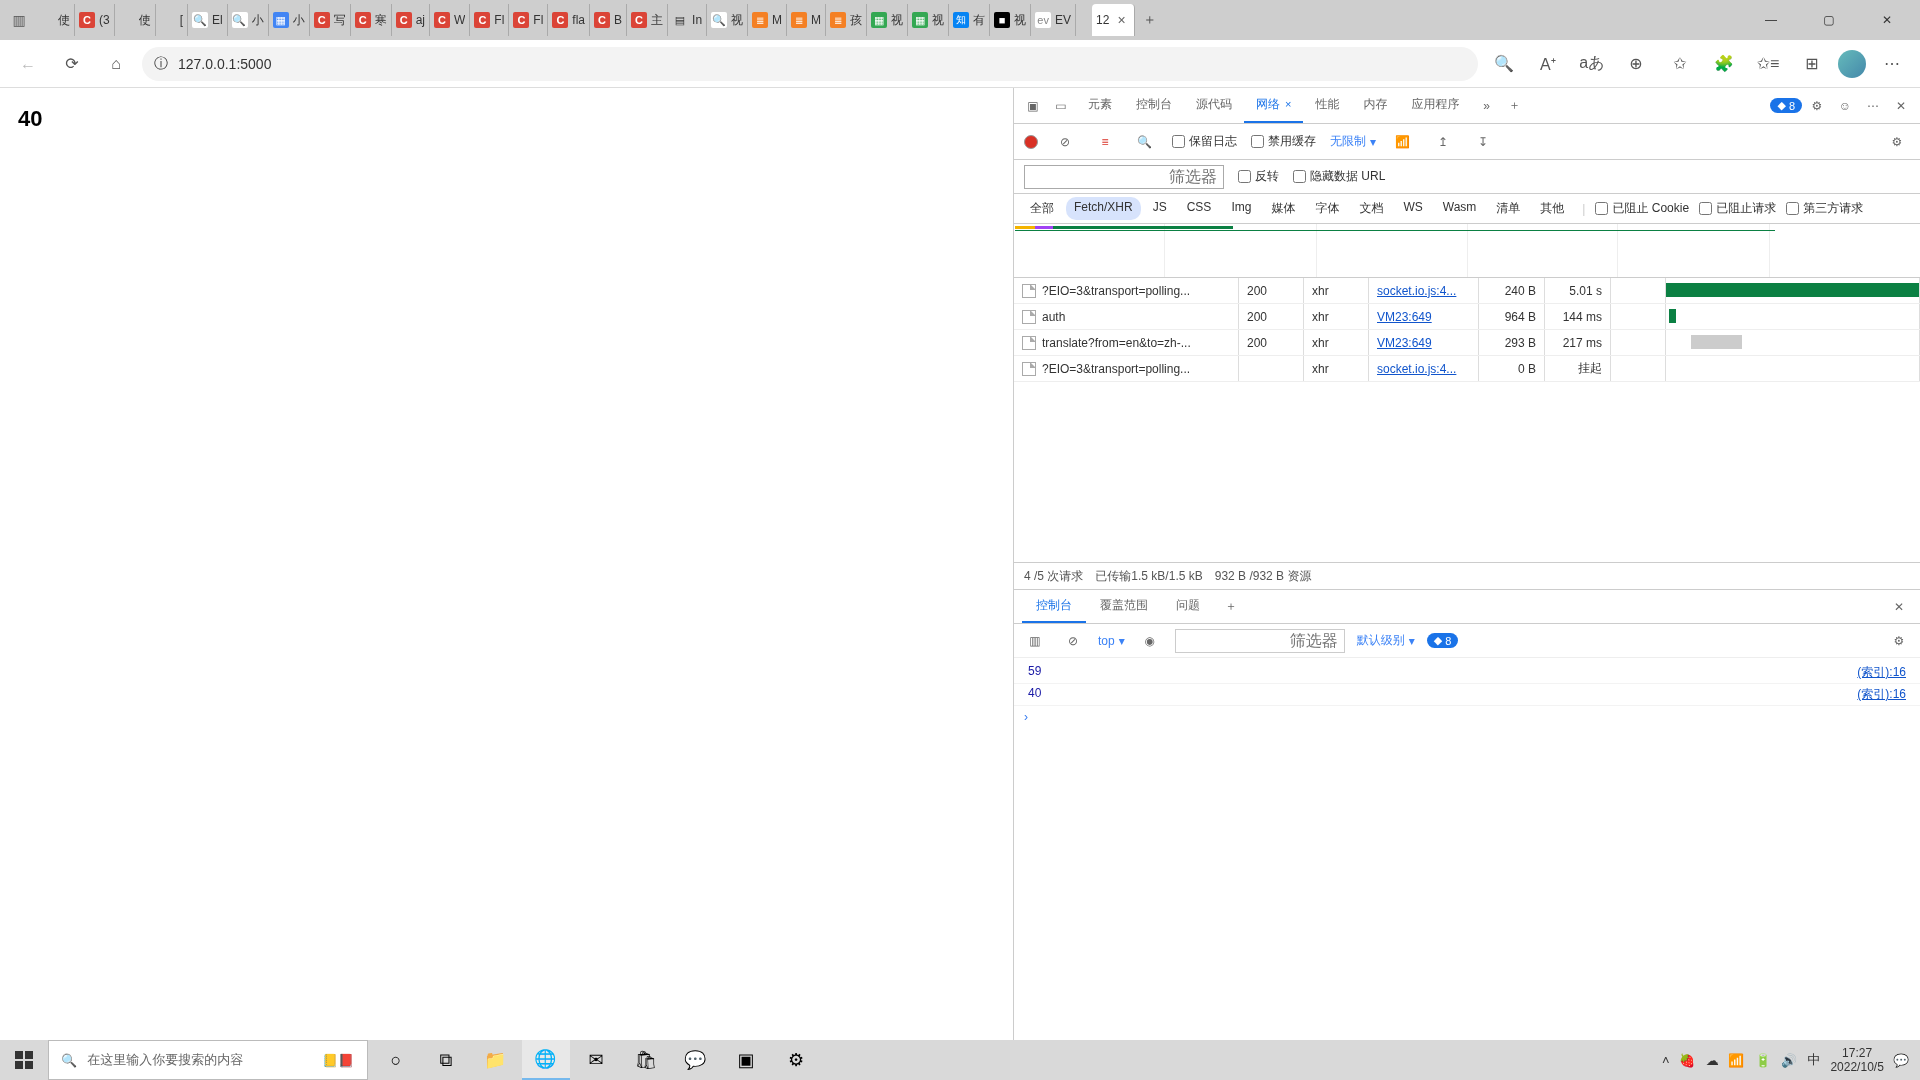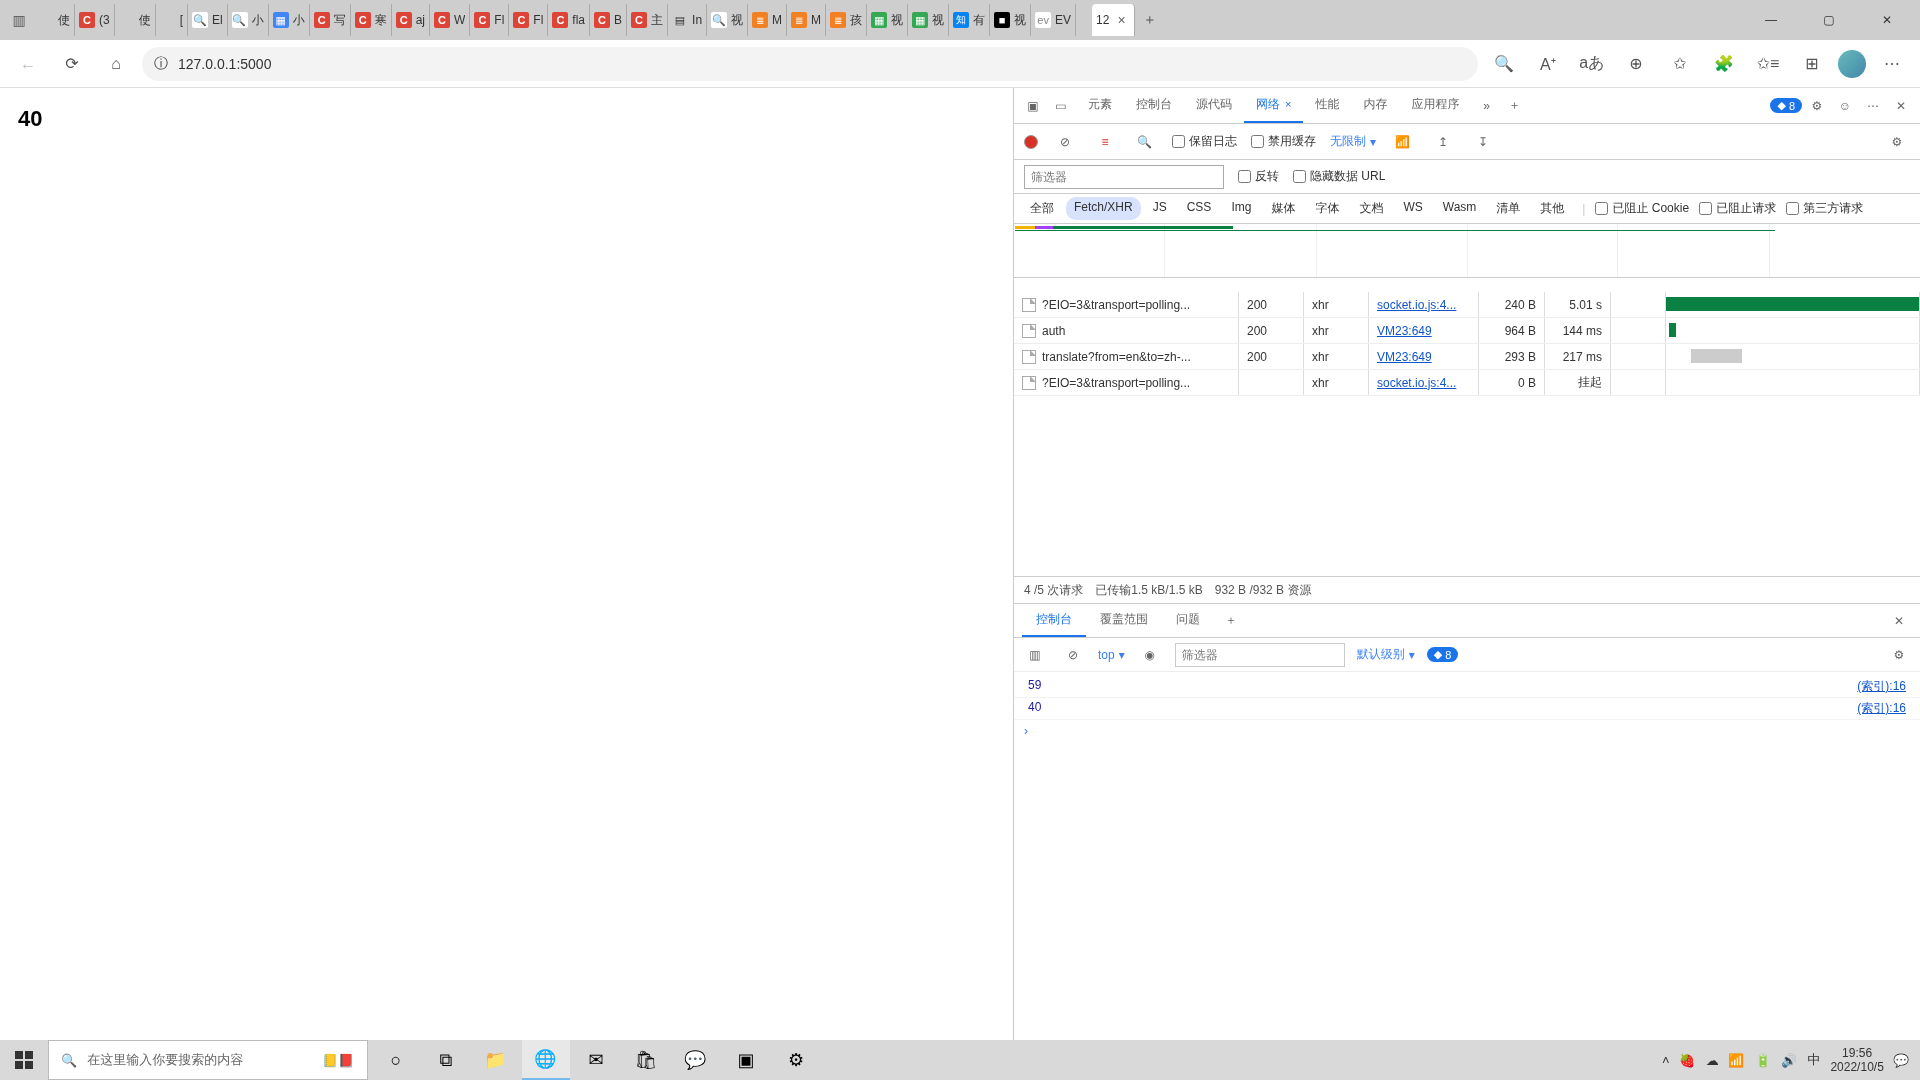--- a/index.html
+++ b/index.html
@@ -45,21 +45,21 @@
 .dt-toolbar-btn { width: 26px; height: 26px; display: flex; align-items: center; justify-content: center; color: #666; }
 .dt-badge { background: #1a73e8; color:#fff; border-radius: 8px; padding: 1px 7px; font-size: 11px; display: inline-flex; align-items: center; gap: 3px; }
 .dt-tabs .spacer { flex: 1; }
 
 .dt-net-toolbar { height: 36px; border-bottom: 1px solid #ccc; display: flex; align-items: center; padding: 0 10px; gap: 14px; }
 .rec-btn { width: 14px; height:14px; border-radius:50%; background:#d93025; border: 1px solid #999; }
 .dt-chk { display:flex; align-items:center; gap:4px; color:#333; }
 .dt-sel { color:#3b82f6; display:flex; align-items:center; gap:4px; }
 
 .dt-filter-row { height: 34px; border-bottom:1px solid #ccc; display:flex; align-items:center; padding:0 10px; gap:14px; }
-.dt-filter-input { width: 200px; height:24px; border:1px solid #aaa; padding:0 6px; font-size:12px; }
+.dt-filter-input { width: 200px; height:24px; border:1px solid #aaa; padding:0 6px; font-size:16px;text-align:right; }
 
 .dt-types { height: 30px; border-bottom:1px solid #ccc; display:flex; align-items:center; padding:0 8px; gap:4px; font-size:12px; }
 .dt-type { padding: 3px 8px; color:#333; border-radius:10px; }
 .dt-type.sel { background:#d7e3fc; }
 
 .dt-timeline-header { height: 26px; border-bottom:1px solid #ddd; display:flex; align-items:flex-end; padding:0 0 2px 10px; font-size:11px; color:#666; position:relative; }
 .tl-tick { position:absolute; bottom:2px; }
 .dt-timeline-body { height: 54px; border-bottom:1px solid #ccc; position:relative; background:#fff; }
 .tl-seg { position:absolute; height:3px; top:2px; }
 .tl-col-line { position:absolute; top:0; bottom:0; width:1px; background:#eee; }
@@ -67,21 +67,21 @@
 .dt-table-head { height: 26px; background:#f1f1f1; border-bottom:1px solid #ccc; display:flex; font-size:12px; }
 .dt-th, .dt-td { padding: 4px 8px; border-right:1px solid #ddd; overflow:hidden; white-space:nowrap; text-overflow:ellipsis; display:flex; align-items:center; }
 .col-name { width: 225px; }
 .col-status { width: 65px; }
 .col-type { width: 65px; }
 .col-init { width: 110px; }
 .col-size { width: 66px; justify-content:flex-end; }
 .col-time { width: 66px; justify-content:flex-end; }
 .col-fulfil { width: 55px; }
 .col-wf { flex:1; position:relative; }
-.dt-table-body { flex:0 0 auto;margin-top:14px; }
+.dt-table-body { flex:0 0 auto; }
 .dt-tr { height: 26px; display:flex; border-bottom:1px solid #eee; font-size:12px; }
 .dt-tr:nth-child(odd) { background:#fff; }
 .link { color:#1155cc; text-decoration:underline; }
 .file-icon { width:14px; height:14px; border:1px solid #aaa; margin-right:6px; display:inline-block; position:relative; flex-shrink:0; }
 .file-icon::after { content:''; position:absolute; right:-1px; top:-1px; border:3px solid transparent; border-left-color:#aaa; border-bottom-color:#aaa; }
 .wf-bar { position:absolute; height:14px; top:5px; background:#0b8043; }
 .wf-bar.grey { background:#ccc; }
 .dt-table-empty { height: 180px; }
 
 .dt-summary { height: 28px; border-top:1px solid #ccc; border-bottom:1px solid #ccc; display:flex; align-items:center; padding:0 10px; font-size:12px; color:#555; gap: 6px; }
@@ -475,18 +475,18 @@
   </div>
   <div class="tray">
     <span>˄</span>
     <span>🍓</span>
     <span>☁</span>
     <span>📶</span>
     <span>🔋</span>
     <span>🔊</span>
     <span>中</span>
     <div class="clock">
-      <div>19:56</div>
+      <div>17:27</div>
       <div>2022/10/5</div>
     </div>
     <span>💬</span>
   </div>
 </div>
 
 </body></html>

